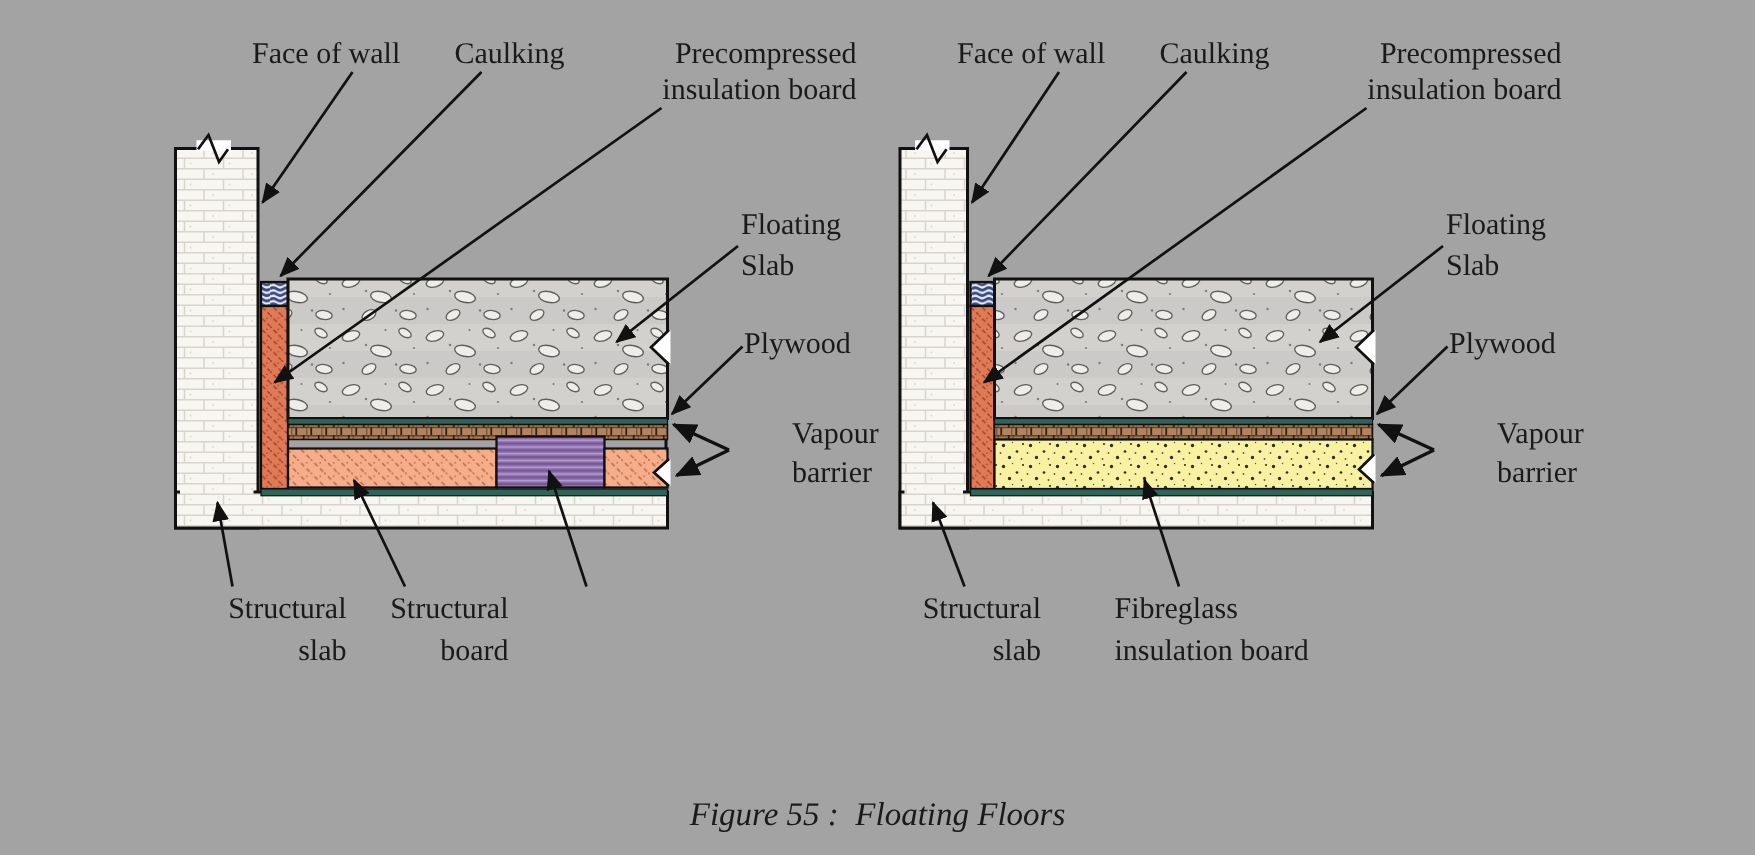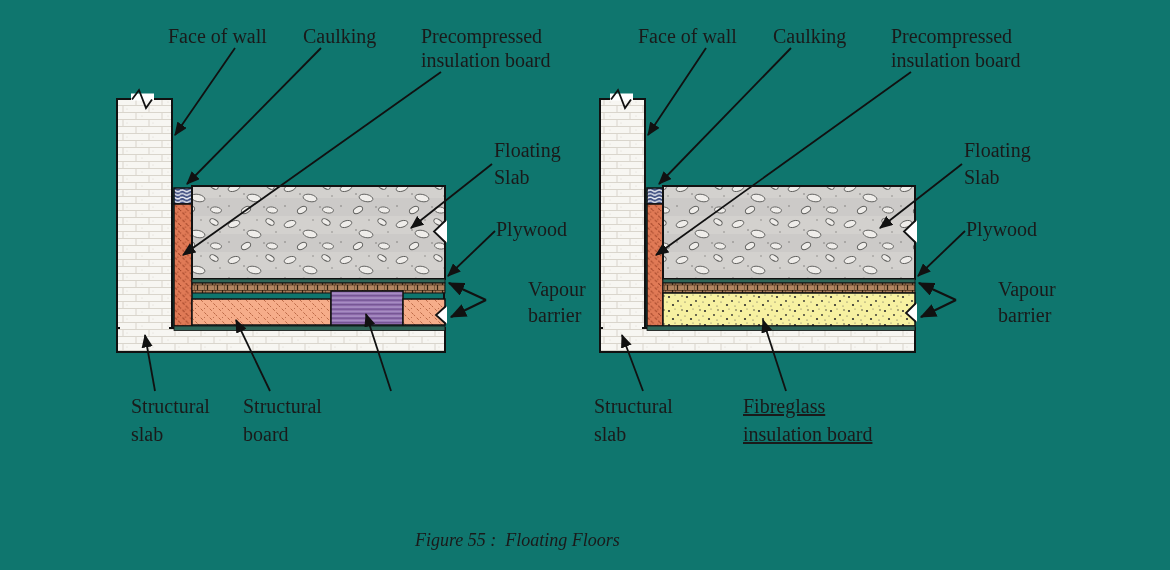--- a/index.html
+++ b/index.html
@@ -1,26 +1,26 @@
 <!DOCTYPE html>
 <html><head>
 <meta charset="utf-8">
 <style>
   html,body{margin:0;padding:0;background:#fff;}
-  .page{position:relative;width:1170px;height:570px;background:#0f766e;overflow:hidden;
+  .page{position:relative;width:1170px;height:570px;background:#a3a3a3;overflow:hidden;
         font-family:"Liberation Serif","DejaVu Serif",serif;color:#1a1a1a;}
   .page svg{position:absolute;left:0;top:0;}
   .lbl{position:absolute;font-size:20px;line-height:24px;white-space:nowrap;}
   .wrap{white-space:normal;}
-  .ctr{text-align:left;font-family:Liberation Serif, serif;}
+  .ctr{text-align:right;font-family:Liberation Serif, serif;}
   .lh26{line-height:26px;margin-left:36px;}
   .lh27{line-height:27px;}
   .lh28{line-height:28px;}
-  .caption{position:absolute;left:415px;top:530px;width:340px;text-align:left;
-           font-style:italic;font-size:18px;white-space:pre;}
+  .caption{position:absolute;left:415px;top:530px;width:340px;text-align:center;
+           font-style:italic;font-size:22px;white-space:pre;}
 </style>
 </head>
 <body>
 
 <div class="page">
 
 <svg width="1170" height="570" viewBox="0 0 1170 570">
   <defs>
     <pattern id="brick" width="26" height="14" patternUnits="userSpaceOnUse">
       <rect width="26" height="14" fill="#f7f6f2"></rect>
@@ -163,16 +163,16 @@
   <div class="lbl wrap ctr lh28" style="left:131px;top:392px;width:100px;">Structural slab</div>
   <div class="lbl wrap ctr lh28" style="left:243px;top:392px;width:96px;">Structural board</div>
 
   <div class="lbl" style="left:638px;top:24px;">Face of wall</div>
   <div class="lbl" style="left:773px;top:24px;">Caulking</div>
   <div class="lbl wrap ctr" style="left:891px;top:24px;width:150px;">Precompressed insulation board</div>
   <div class="lbl wrap lh27" style="left:964px;top:137px;width:85px;">Floating Slab</div>
   <div class="lbl" style="left:966px;top:217px;">Plywood</div>
   <div class="lbl wrap lh26" style="left:962px;top:276px;width:85px;">Vapour barrier</div>
   <div class="lbl wrap ctr lh28" style="left:594px;top:392px;width:100px;">Structural slab</div>
-  <div class="lbl wrap lh28" style="left:743px;top:392px;width:160px;text-decoration:underline;">Fibreglass insulation board</div>
+  <div class="lbl wrap lh28" style="left:743px;top:392px;width:160px;">Fibreglass insulation board</div>
 
   <div class="caption">Figure 55 :  Floating Floors</div>
 </div>
 
 </body></html>

